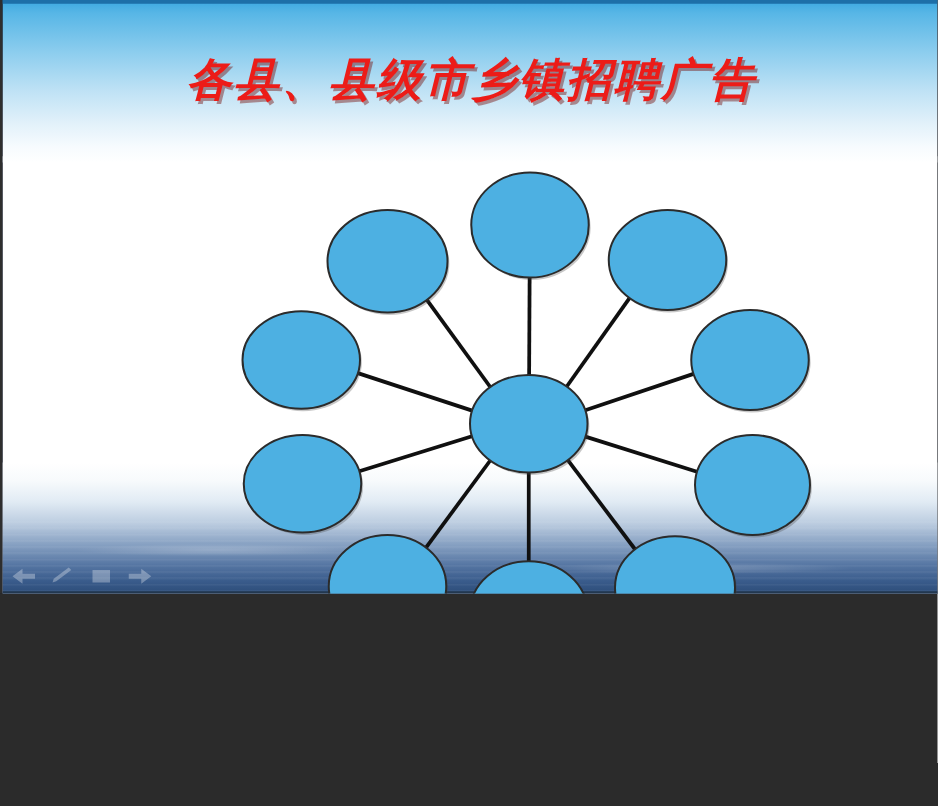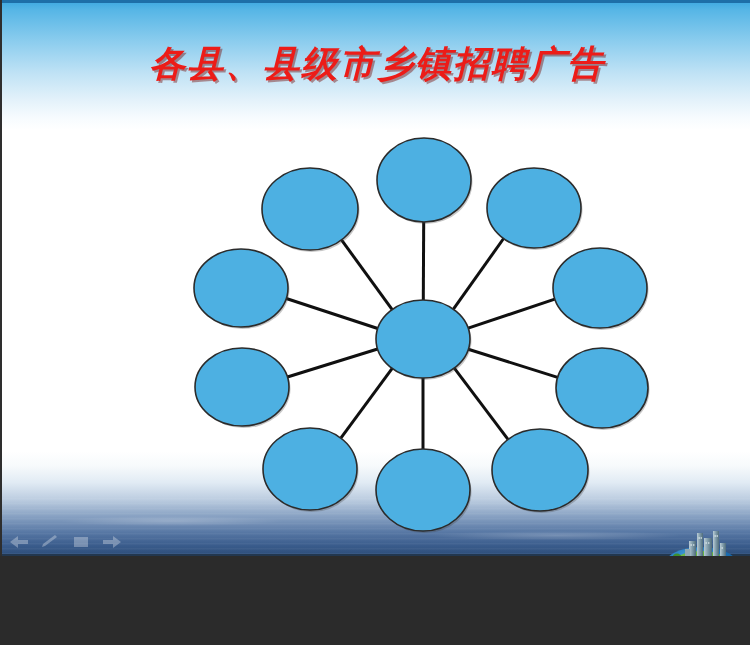--- a/index.html
+++ b/index.html
@@ -8,21 +8,21 @@
     padding: 0;
     background: #2b2b2b;
   }
   body {
     font-family: "Liberation Sans", sans-serif;
   }
 
   #slide {
     position: relative;
     width: 750px;
-    height: 556px;
+    height: 475px;
     overflow: hidden;
     background: #0f172a;
     border-left: 2px solid #2e2e2e;
     box-sizing: border-box;
   }
 
   
   .bg-sky {
     position: absolute;
     left: 0; top: 0;

